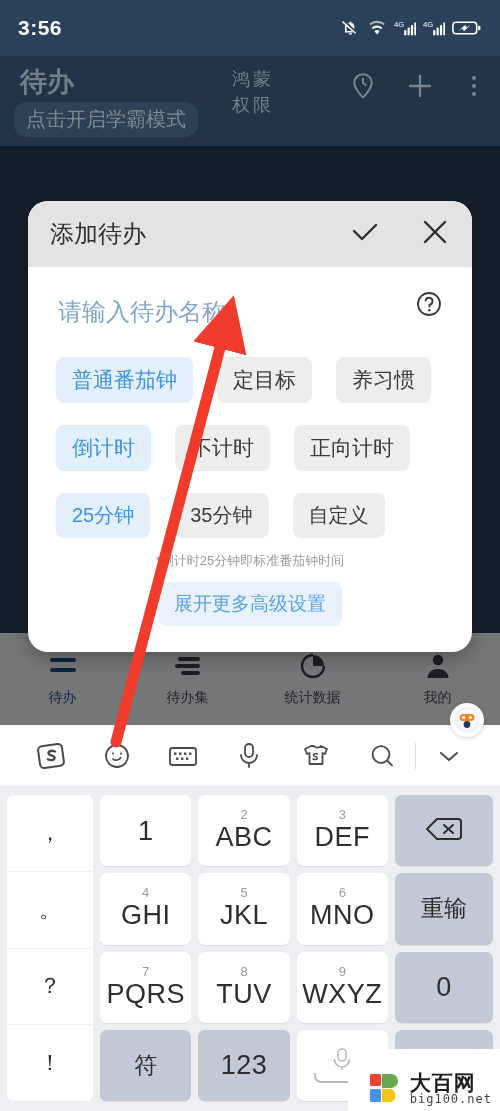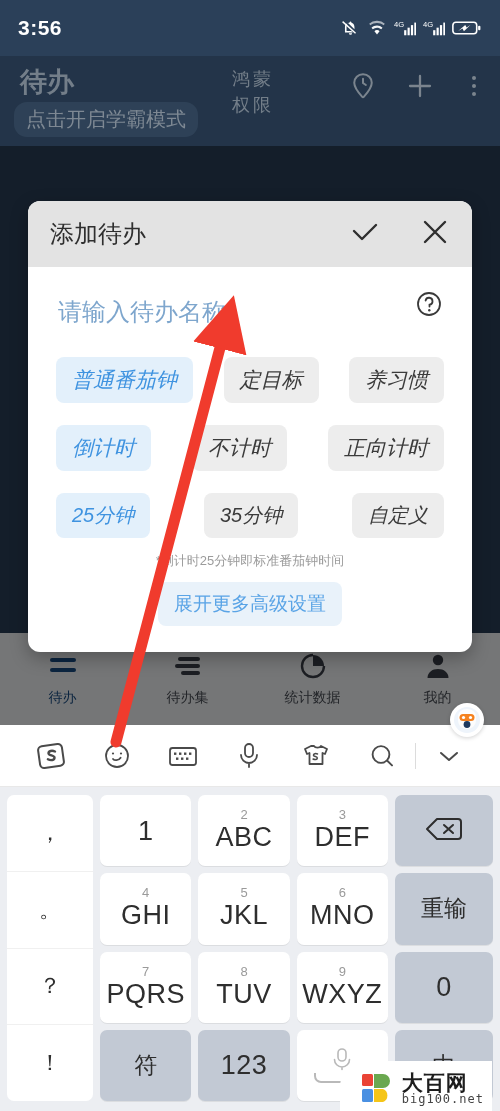--- a/index.html
+++ b/index.html
@@ -67,21 +67,21 @@
     background: rgba(0,0,0,0.52); z-index: 5;
   }
   .scrim-top {
     position: absolute; left: 0; top: 56px; width: 500px; height: 90px;
     background: rgba(0,0,0,0.18); z-index: 5;
   }
 
   
   .dialog {
     position: absolute; left: 28px; top: 201px; width: 444px;
-    background: #ffffff; border-radius: 12px; z-index: 10;
+    background: #ffffff; border-radius: 20px; z-index: 10;
     overflow: hidden; box-shadow: 0 6px 18px rgba(0,0,0,.28);
   }
   .dlg-head {
     height: 66px; background: #e3e3e3; display: flex; align-items: center;
     padding: 0 22px;
   }
   .dlg-title { font-size: 24px; color: #2f2f2f; }
   .dlg-head-actions { margin-left: auto; display: flex; align-items: center; gap: 38px; }
   .dlg-body { padding: 22px 28px 26px 28px; }
 
@@ -89,21 +89,21 @@
   .field-wrap { flex: 1; }
   .field-input {
     width: 100%; border: 0; outline: 0; background: transparent;
     font-size: 24px; color: #2b2b2b; padding: 2px 0 9px 2px;
     font-family: inherit;
   }
   .field-input::placeholder { color: #7ea6cd; }
   .field-underline { height: 3px; background: #3f7fbf; border-radius: 2px; }
   .help-icon { margin-bottom: 12px; }
 
-  .chip-row { display: flex; justify-content: space-between; gap: 14px; margin-top: 22px; font-style: italic; }
+  .chip-row { display: flex; justify-content: flex-start; gap: 24px; margin-top: 22px; }
   .chip {
     background: #ededed; color: #3b3b3b; border-radius: 8px;
     font-size: 21px; padding: 9px 16px; white-space: nowrap;
   }
   .chip.sel { background: #e3f0fb; color: #3f93e0; }
   .chip.small { font-size: 20px; }
 
   .hint {
     text-align: center; font-size: 13px; color: #9b9b9b; margin-top: 14px;
   }
@@ -159,23 +159,23 @@
   .key.space { background: #ffffff; }
   .space-inner { display: flex; flex-direction: column; align-items: center; gap: 2px; }
   .space-bar { width: 56px; height: 10px; border: 2px solid #b9b9b9; border-top: 0;
                border-radius: 0 0 7px 7px; }
 
   
   .arrow-svg { position: absolute; inset: 0; z-index: 30; pointer-events: none; }
 
   
   .watermark {
-    position: absolute; right: 8px; bottom: 0; z-index: 40;
+    position: absolute; right: 0; bottom: 0; z-index: 40;
     background: #ffffff; border-top-left-radius: 26px;
-    padding: 10px 8px 6px 20px; display: flex; align-items: center; gap: 8px;
+    padding: 22px 8px 6px 20px; display: flex; align-items: center; gap: 8px;
   }
   .wm-logo { width: 34px; height: 34px; }
   .wm-text { display: flex; flex-direction: column; line-height: 1; }
   .wm-cn { font-size: 21px; font-weight: bold; color: #1d1d1d; letter-spacing: 1px; }
   .wm-en { font-size: 12px; color: #444; font-family: "DejaVu Sans Mono", monospace; letter-spacing: 1px; }
 </style>
 </head>
 <body>
 
 <div id="screen">

